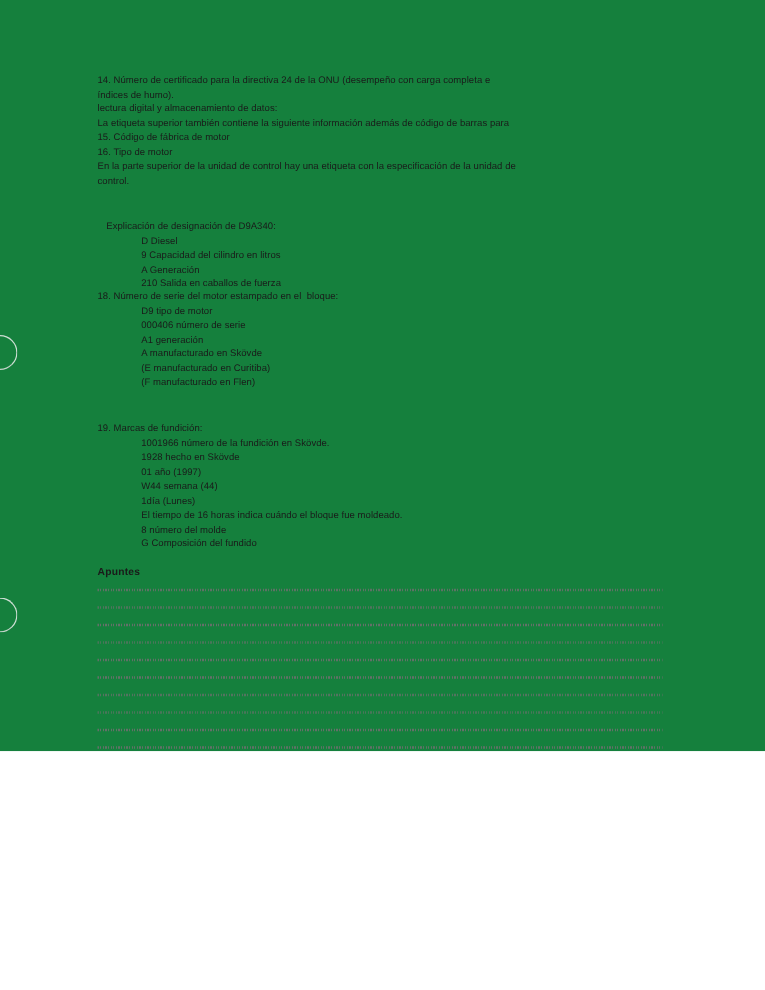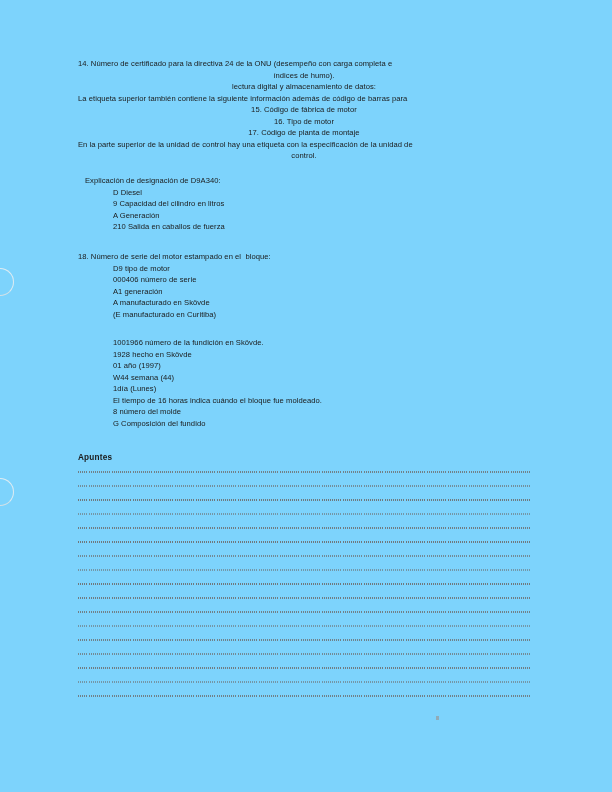--- a/index.html
+++ b/index.html
@@ -7,22 +7,22 @@
     padding: 0;
     background: #ffffff;
   }
   body {
     font-family: "Liberation Sans", sans-serif;
     color: #1a1a1a;
   }
   .page {
     position: relative;
     width: 612px;
-    height: 792px;
-    background: #7dd3fc;
+    height: 601px;
+    background: #15803d;
     overflow: hidden;
     text-decoration: underline;
   }
 
   
   .punch {
     position: absolute;
     left: -14px;
     width: 26px;
     height: 26px;
@@ -41,21 +41,21 @@
     left: 78px;
     width: 452px;
     font-size: 7.6px;
     line-height: 11.5px;
     letter-spacing: .05px;
   }
   .para-justify {
     text-align: justify;
     text-justify: inter-word;
   }
-  .para-justify .lastline { text-align: center; }
+  .para-justify .lastline { text-align: left; }
 
   .line { white-space: pre; }
   .indent-1 { padding-left: 7px; }
   .indent-2 { padding-left: 35px; }
 
   .heading-apuntes {
     position: absolute;
     left: 78px;
     top: 453px;
     font-size: 8.2px;
@@ -114,44 +114,45 @@
   <div class="punch p2"></div>
 
   <div class="body-block" style="top:58px;">
     <div class="para-justify">
       <div class="line">14. Número de certificado para la directiva 24 de la ONU (desempeño con carga completa e</div>
       <div class="line lastline">índices de humo).</div>
       <div class="line lastline">lectura digital y almacenamiento de datos:</div>
       <div class="line">La etiqueta superior también contiene la siguiente información además de código de barras para</div>
       <div class="line lastline">15. Código de fábrica de motor</div>
       <div class="line lastline">16. Tipo de motor</div>
-      <div class="line lastline">17. Código de planta de montaje</div>
       <div class="line">En la parte superior de la unidad de control hay una etiqueta con la especificación de la unidad de</div>
       <div class="line lastline">control.</div>
     </div>
   </div>
 
   <div class="body-block" style="top:175px;">
     <div class="line indent-1">Explicación de designación de D9A340:</div>
     <div class="line indent-2">D Diesel</div>
     <div class="line indent-2">9 Capacidad del cilindro en litros</div>
     <div class="line indent-2">A Generación</div>
     <div class="line indent-2">210 Salida en caballos de fuerza</div>
   </div>
 
-  <div class="body-block" style="top:251px;">
+  <div class="body-block" style="top:231px;">
     <div class="line">18. Número de serie del motor estampado en el  bloque:</div>
     <div class="line indent-2">D9 tipo de motor</div>
     <div class="line indent-2">000406 número de serie</div>
     <div class="line indent-2">A1 generación</div>
     <div class="line indent-2">A manufacturado en Skövde</div>
     <div class="line indent-2">(E manufacturado en Curitiba)</div>
+    <div class="line indent-2">(F manufacturado en Flen)</div>
   </div>
 
   <div class="body-block" style="top:337px;">
+    <div class="line">19. Marcas de fundición:</div>
     <div class="line indent-2">1001966 número de la fundición en Skövde.</div>
     <div class="line indent-2">1928 hecho en Skövde</div>
     <div class="line indent-2">01 año (1997)</div>
     <div class="line indent-2">W44 semana (44)</div>
     <div class="line indent-2">1día (Lunes)</div>
     <div class="line indent-2">El tiempo de 16 horas indica cuándo el bloque fue moldeado.</div>
     <div class="line indent-2">8 número del molde</div>
     <div class="line indent-2">G Composición del fundido</div>
   </div>
 

